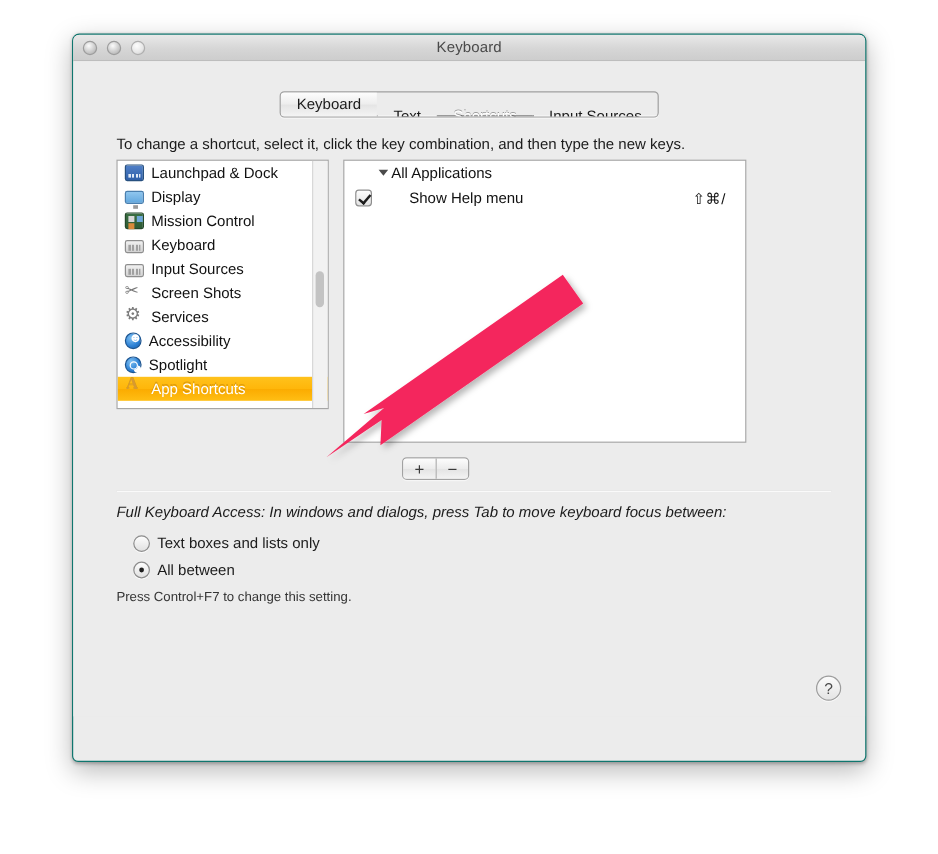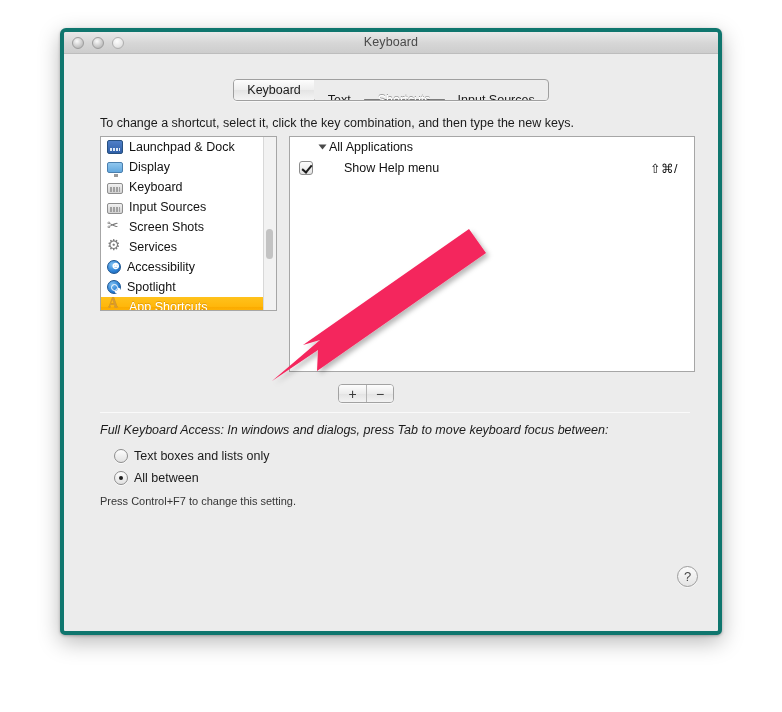--- a/index.html
+++ b/index.html
@@ -18,21 +18,21 @@
     overflow: hidden;
   }
 
   
   .window {
     position: absolute;
     left: 60px; top: 28px;
     width: 662px; height: 607px;
     border-radius: 6px 6px 5px 5px;
     background: #ececec;
-    border: 4px solid #0f766e;
+    border: 1px solid #0f766e;
     box-shadow: 0 7px 22px rgba(0,0,0,0.28), 0 1px 3px rgba(0,0,0,0.25);
     overflow: hidden;
   }
 
   
   .titlebar {
     position: relative;
     height: 22px;
     background: linear-gradient(to bottom, #e9e9e9 0%, #d6d6d6 55%, #cdcdcd 100%);
     border-bottom: 1px solid #bdbdbd;
@@ -174,28 +174,28 @@
     position: absolute; left: 36px; top: 62px;
     font-size: 12.5px; color: #1b1b1b;
   }
 
   
   .panes {
     position: absolute; left: 36px; top: 82px;
     display: flex; gap: 12px;
   }
   .pane-left {
-    width: 177px; height: 175px;
+    width: 177px; height: 208px;
     background: #ffffff;
     border: 1px solid #a6a6a6;
     position: relative;
     overflow: hidden;
   }
   .pane-right {
-    width: 406px; height: 236px;
+    width: 336px; height: 236px;
     background: #ffffff;
     border: 1px solid #a6a6a6;
     position: relative;
     overflow: hidden;
   }
 
   .srow {
     height: 20px;
     display: flex; align-items: center;
     padding-left: 6px;
@@ -436,20 +436,24 @@
       <div class="panes">
 
         <div class="pane-left">
           <div class="srow">
             <span class="sicon ic-launchpad"></span>
             <span>Launchpad &amp; Dock</span>
           </div>
           <div class="srow">
             <span class="sicon ic-display"></span>
             <span>Display</span>
+          </div>
+          <div class="srow">
+            <span class="sicon ic-mission"></span>
+            <span>Mission Control</span>
           </div>
           <div class="srow">
             <span class="sicon ic-keyboard"></span>
             <span>Keyboard</span>
           </div>
           <div class="srow">
             <span class="sicon ic-keyboard"></span>
             <span>Input Sources</span>
           </div>
           <div class="srow">

